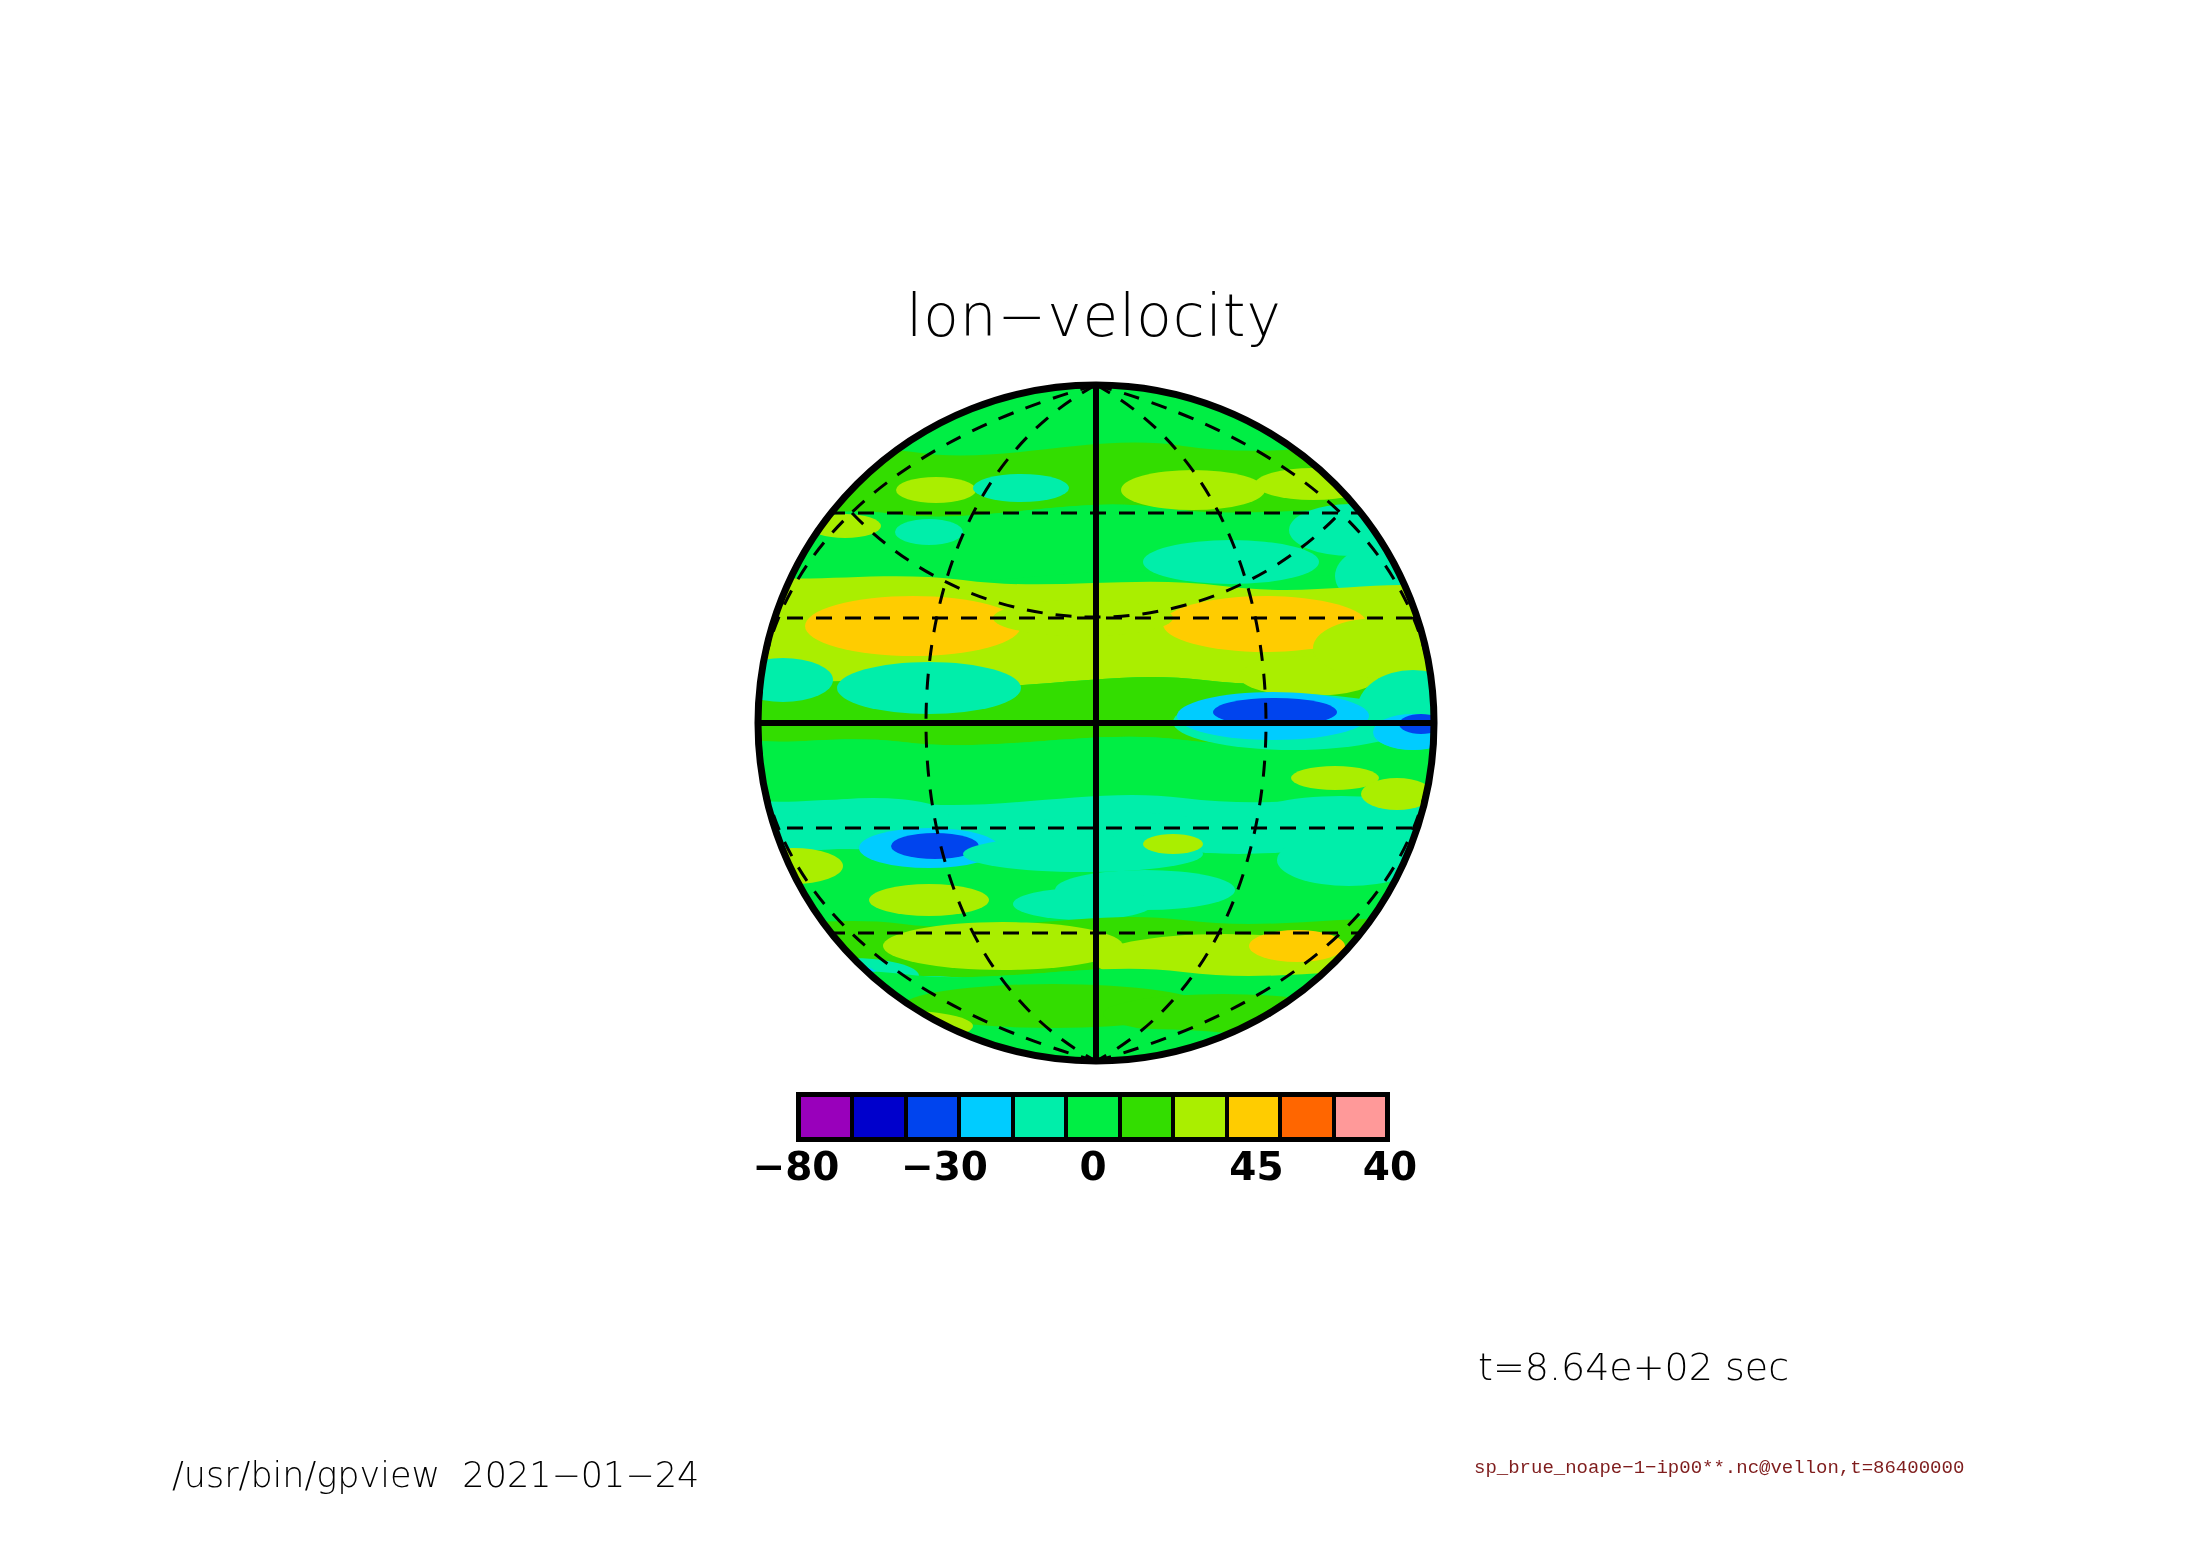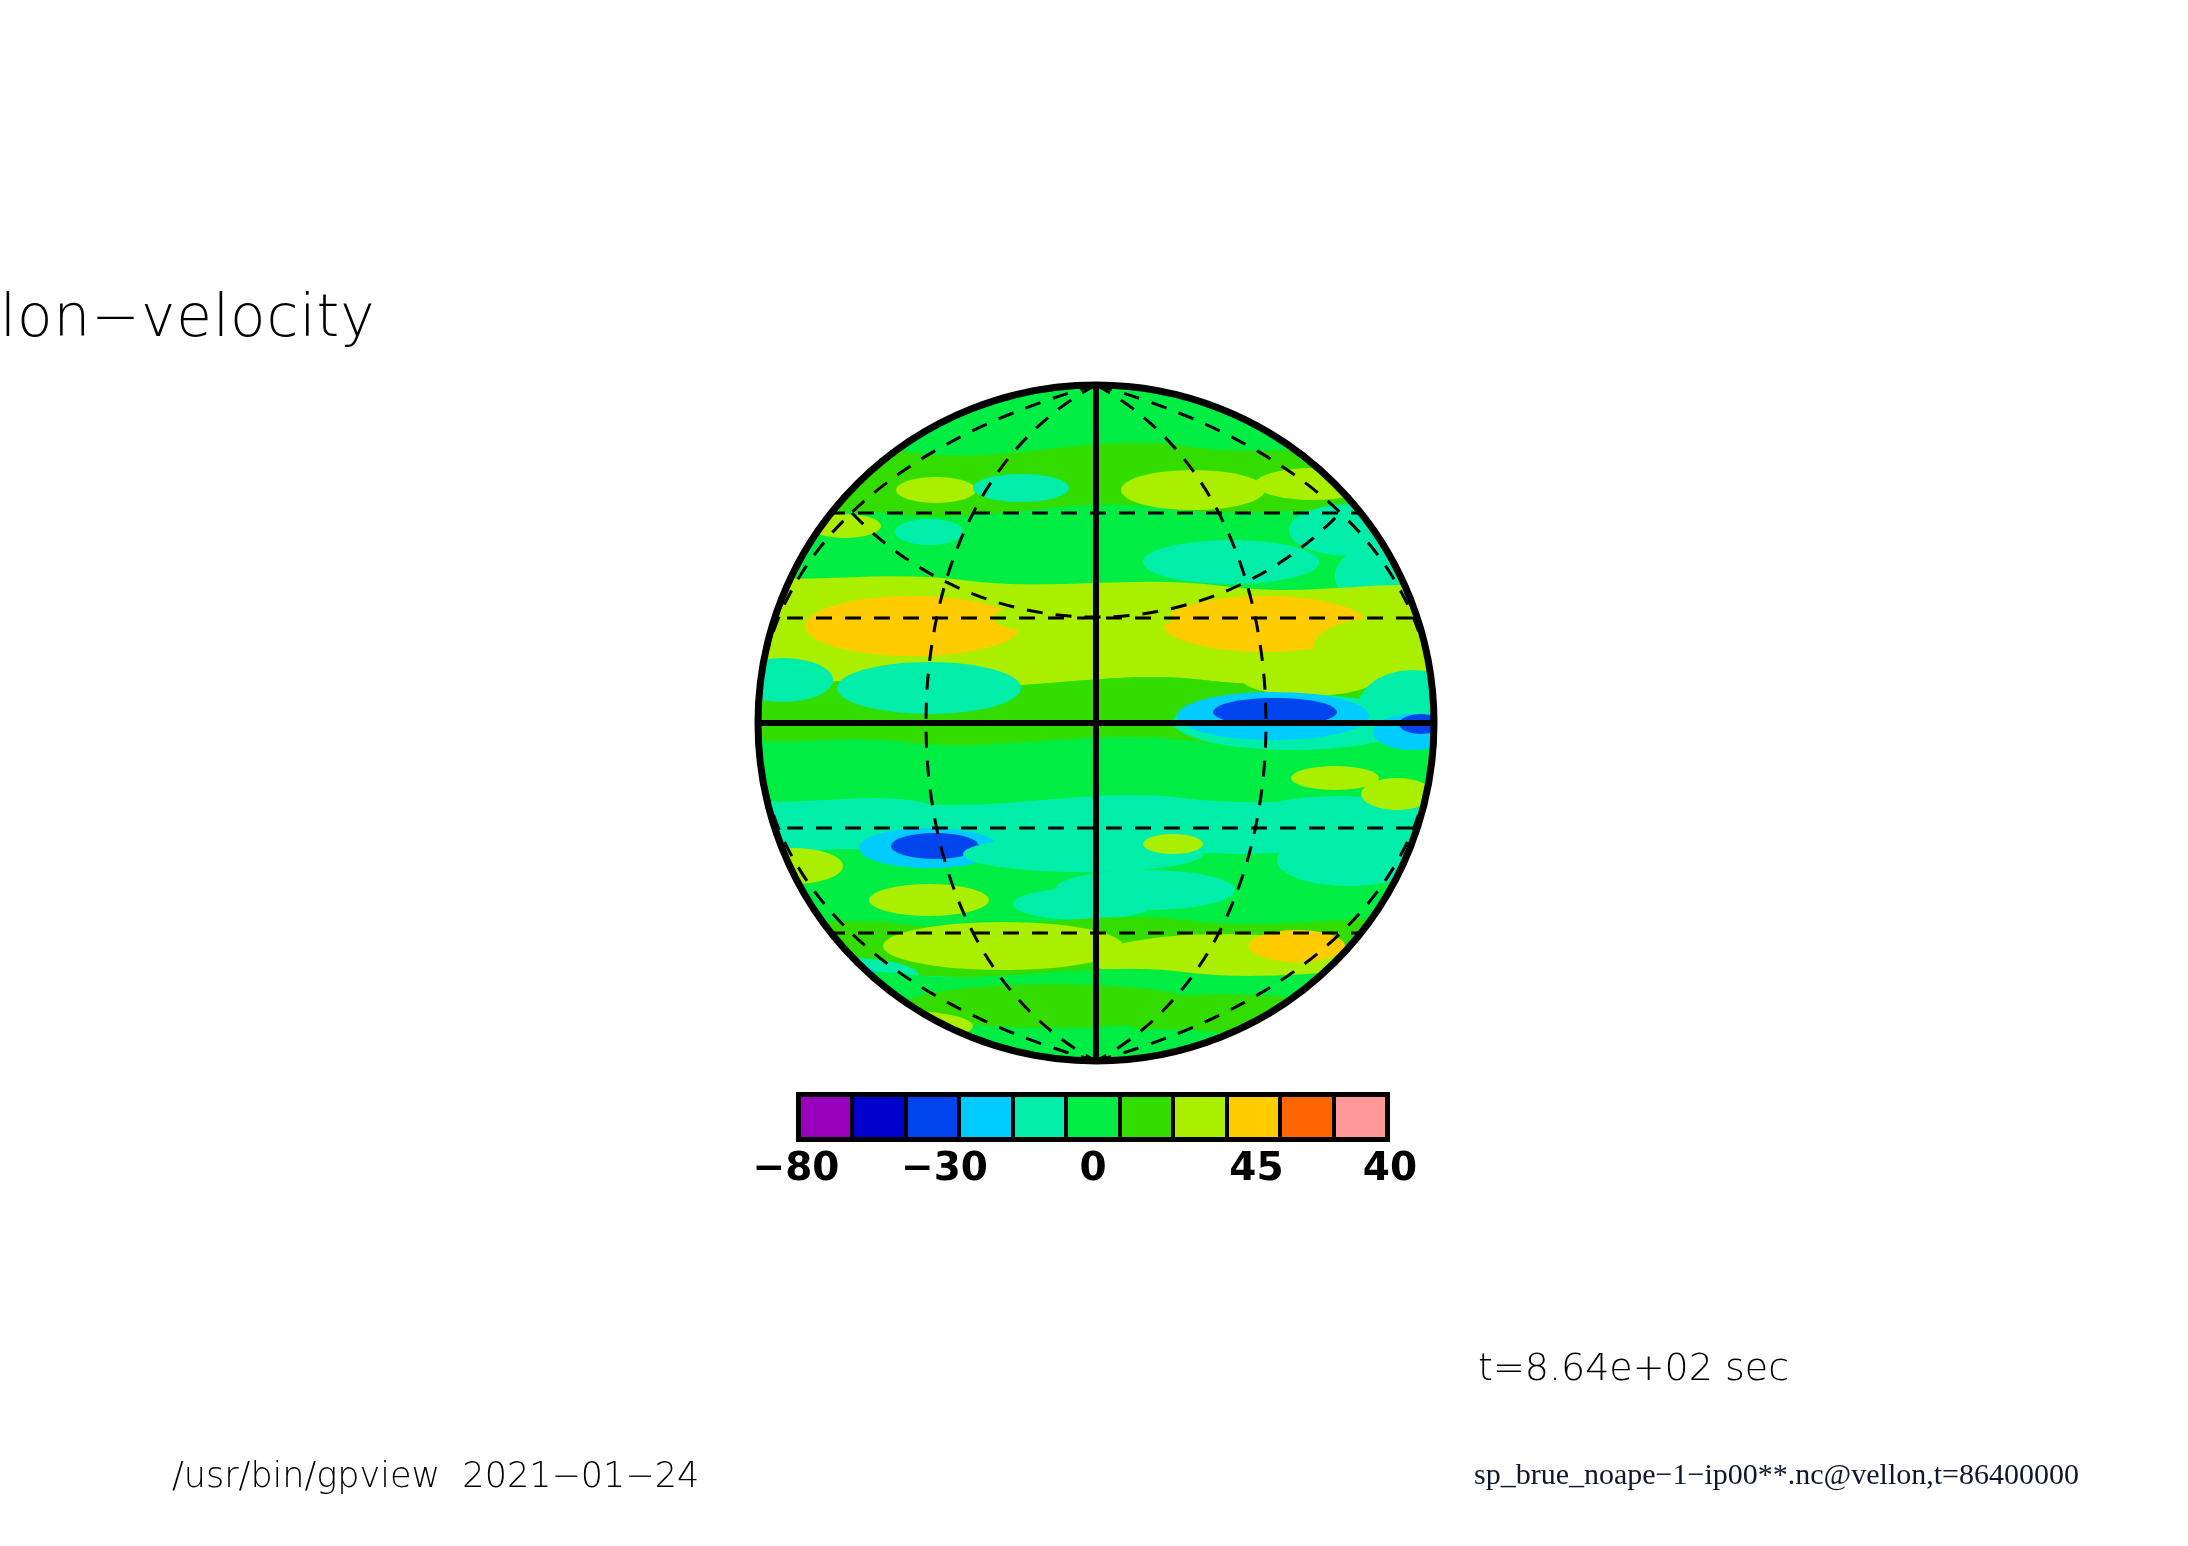--- a/index.html
+++ b/index.html
@@ -15,20 +15,21 @@
     font-family: "DejaVu Sans", sans-serif;
     color: #000000;
   }
 
   
   #plot-title {
     position: absolute;
     left: 0;
     top: 282px;
     width: 2188px;
+    text-align: center;
     font-family: "DejaVu Sans", sans-serif;
     font-size: 58px;
     font-weight: 300;
     letter-spacing: 1px;
     color: #000000;
     white-space: pre;
   }
 
   
   #globe-wrap {
@@ -103,24 +104,24 @@
     font-family: "DejaVu Sans", sans-serif;
     font-size: 35px;
     font-weight: 300;
     color: #000000;
     white-space: pre;
   }
   #footer-right {
     position: absolute;
     left: 1474px;
     top: 1457px;
-    font-family: Liberation Serif, serif;
-    font-size: 30px;
-    font-weight: 300;
-    color: #0f172a;
+    font-family: Liberation Mono, monospace;
+    font-size: 19px;
+    font-weight: 300;
+    color: #7f1d1d;
     white-space: pre;
   }
 </style>
 </head>
 <body>
 
 <div id="plot-title">lon−velocity</div>
 
 <div id="globe-wrap">
   <svg id="globe-svg" width="686" height="686" viewBox="0 0 686 686">

